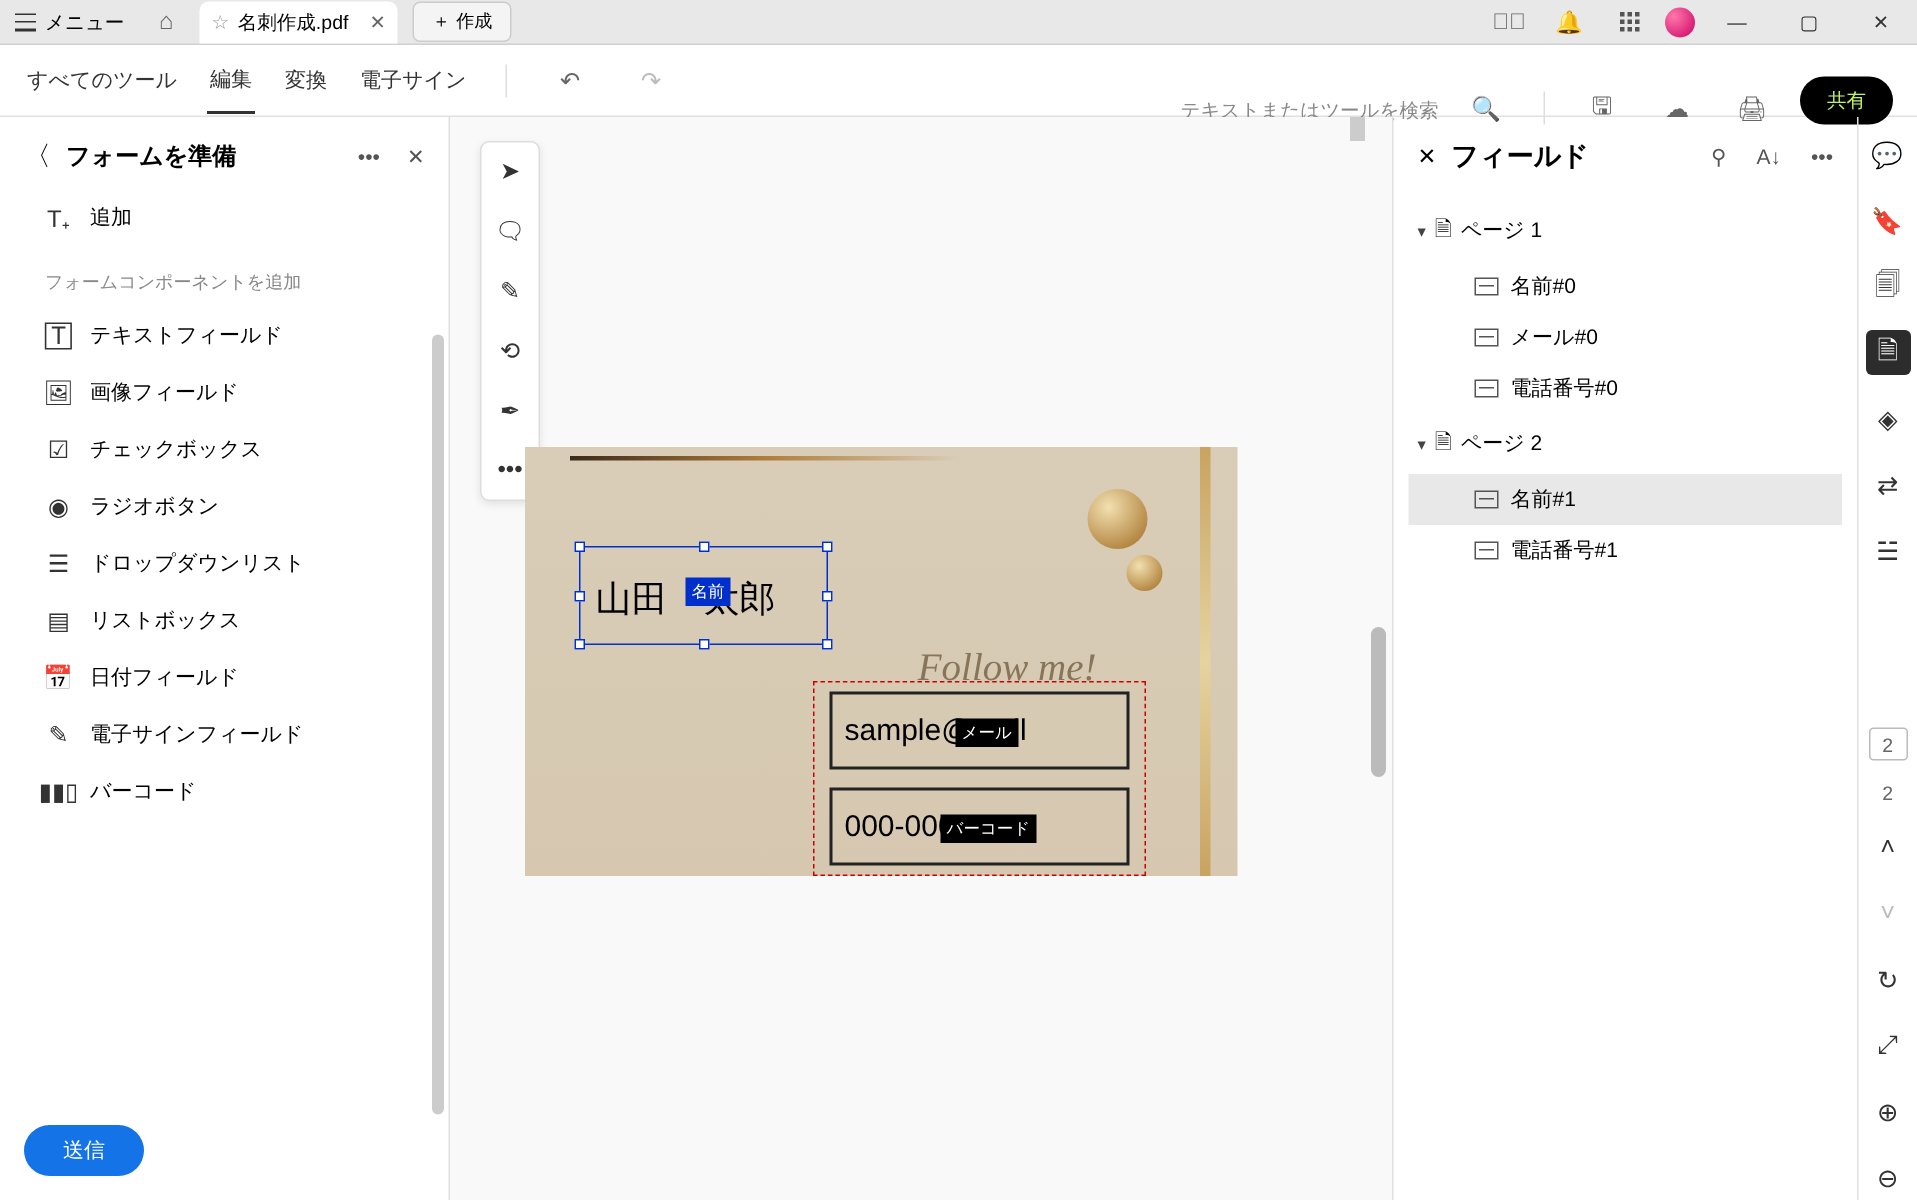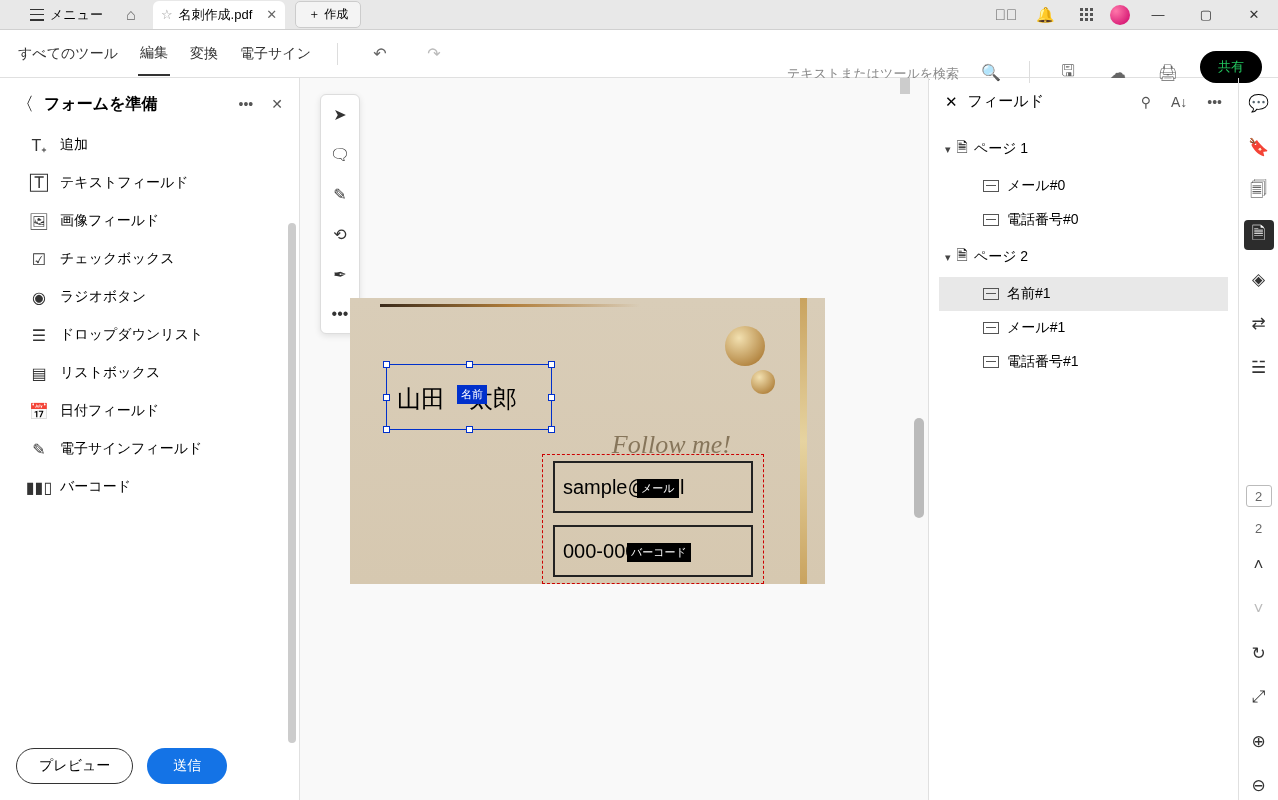--- a/index.html
+++ b/index.html
@@ -1,20 +1,20 @@
 <!DOCTYPE html>
 <html><head>
 <meta charset="utf-8">
 <style>
 * { margin: 0; padding: 0; box-sizing: border-box; font-family: "Segoe UI", "Yu Gothic UI", Meiryo, sans-serif; }
 body { width: 1278px; height: 800px; background: #fff; overflow: hidden; }
 
 
 .title-bar { height: 30px; background: #e8e8e8; display: flex; align-items: center; border-bottom: 1px solid #d0d0d0; }
-.menu-btn { display: flex; align-items: center; gap: 6px; padding: 0 10px; font-size: 13px; cursor: pointer; margin-left: 20px; }
+.menu-btn { display: flex; align-items: center; gap: 6px; padding: 0 10px; font-size: 13px; cursor: pointer; }
 .hamburger { width: 14px; height: 12px; display: flex; flex-direction: column; justify-content: space-between; }
 .hamburger span { height: 1.5px; background: #333; }
 .tb-icon { width: 20px; height: 20px; display: flex; align-items: center; justify-content: center; margin: 0 8px; color: #666; cursor: pointer; }
 .tab { display: flex; align-items: center; background: #fff; height: 28px; padding: 0 8px; border-radius: 6px 6px 0 0; margin-left: 4px; gap: 6px; font-size: 13px; }
 .tab .star { color: #999; }
 .tab .close { color: #666; margin-left: 8px; cursor: pointer; }
 .create-btn { display: flex; align-items: center; gap: 4px; background: #f4f4f4; border: 1px solid #ccc; border-radius: 5px; padding: 4px 12px; margin-left: 10px; font-size: 12px; cursor: pointer; }
 .spacer { flex: 1; }
 .tb-right { display: flex; align-items: center; gap: 8px; padding-right: 4px; }
 .tb-right .tb-icon { margin: 0 6px; font-size: 15px; }
@@ -23,21 +23,21 @@
 .avatar { width: 20px; height: 20px; border-radius: 50%; background: radial-gradient(circle at 30% 30%, #f7a, #c06); }
 .win-btn { width: 40px; height: 30px; display: flex; align-items: center; justify-content: center; color: #333; cursor: pointer; font-size: 13px; }
 
 
 .toolbar { height: 48px; display: flex; align-items: center; padding: 0 16px; border-bottom: 1px solid #e0e0e0; gap: 18px; }
 .tool-link { font-size: 14px; color: #333; cursor: pointer; padding: 12px 2px; }
 .tool-link.active { border-bottom: 2px solid #333; }
 .tool-sep { width: 1px; height: 22px; background: #ddd; margin: 0 6px; }
 .tool-right { display: flex; align-items: flex-end; gap: 14px; margin-left: auto; }
 .search-text { font-size: 13px; color: #888; }
-.share-btn { background: #000; color: #22c55e; border-radius: 18px; padding: 7px 18px; font-size: 13px; cursor: pointer; margin-top: 26px; }
+.share-btn { background: #000; color: #bef264; border-radius: 18px; padding: 7px 18px; font-size: 13px; cursor: pointer; margin-top: 26px; }
 
 
 .main { display: flex; height: calc(100% - 78px); }
 .left-panel { width: 300px; border-right: 1px solid #e0e0e0; display: flex; flex-direction: column; position: relative; }
 .lp-header { display: flex; align-items: center; padding: 14px 16px 10px; gap: 10px; }
 .lp-header .back { font-size: 18px; cursor: pointer; }
 .lp-header .title { font-size: 16px; font-weight: 600; flex: 1; }
 .lp-header .more, .lp-header .close { cursor: pointer; color: #555; margin-left: 8px; font-size: 14px; }
 .lp-scroll { flex: 1; overflow-y: auto; padding: 0 0 12px 0; position: relative; }
 .lp-scroll-track { position: absolute; left: 288px; top: 145px; width: 8px; height: 520px; background: #ccc; border-radius: 4px; }
@@ -68,21 +68,21 @@
 .field-email, .field-phone { position: absolute; border: 2px solid #222; height: 52px; left: 10px; width: 200px; display: flex; align-items: center; padding: 0 8px; font-size: 20px; }
 .field-email { top: 6px; } .field-phone { top: 70px; }
 .field-label-dark { position: absolute; background: #000; color: #fff; font-size: 11px; padding: 2px 4px; }
 .vscroll { position: absolute; right: 4px; top: 340px; width: 10px; height: 100px; background: #bbb; border-radius: 5px; }
 .vscroll-outer { position: absolute; right: 18px; top: 0; width: 10px; height: 16px; background: #ccc; }
 
 
 .right-panel { width: 310px; border-left: 1px solid #e0e0e0; display: flex; flex-direction: column; }
 .rp-header { display: flex; align-items: center; padding: 14px 16px; gap: 10px; }
 .rp-header .close { cursor: pointer; font-size: 15px; }
-.rp-header .title { font-size: 15px; font-weight: 400; flex: 1; }
+.rp-header .title { font-size: 18px; font-weight: 700; flex: 1; }
 .rp-header .ic { cursor: pointer; color: #555; margin-left: 10px; font-size: 14px; }
 .rp-tree { padding: 4px 10px; }
 .tree-page { display: flex; align-items: center; gap: 6px; padding: 8px 6px; font-size: 14px; cursor: pointer; }
 .tree-page .caret { font-size: 11px; color: #444; }
 .tree-field { display: flex; align-items: center; gap: 8px; padding: 8px 6px 8px 44px; font-size: 14px; cursor: pointer; }
 .tree-field.selected { background: #e8e8e8; }
 .field-ic { width: 16px; height: 12px; border: 1px solid #555; display: inline-block; position: relative; flex-shrink:0;}
 .field-ic::after { content: ""; position: absolute; left: 2px; top: 4px; width: 10px; height: 1px; background: #555; }
 
 
@@ -165,20 +165,21 @@
       <span class="back">〈</span>
       <span class="title">フォームを準備</span>
       <span class="more">•••</span>
       <span class="close">✕</span>
     </div>
     <div class="lp-scroll">
       <div class="lp-item">
         <span class="lp-icon">T₊</span>
         <span>追加</span>
       </div>
+      <div class="lp-section">フォームコンポーネントを追加</div>
       <div class="lp-item">
           <span class="lp-icon">🅃</span>
           <span>テキストフィールド</span>
         </div>
       <div class="lp-item">
           <span class="lp-icon">🖼</span>
           <span>画像フィールド</span>
         </div>
       <div class="lp-item">
           <span class="lp-icon">☑</span>
@@ -204,21 +205,20 @@
           <span class="lp-icon">✎</span>
           <span>電子サインフィールド</span>
         </div>
       <div class="lp-item">
           <span class="lp-icon">▮▮▯</span>
           <span>バーコード</span>
         </div>
     </div>
     <div class="lp-scroll-track"></div>
     <div class="lp-footer">
-      <button class="preview-btn">プレビュー</button>
       <button class="submit-btn">送信</button>
     </div>
   </div>
 
   <div class="canvas-area">
     <div class="vscroll-outer"></div>
     <div class="vtoolbar">
       <div class="vt-icon">➤</div>
       <div class="vt-icon">🗨</div>
       <div class="vt-icon">✎</div>
@@ -269,38 +269,38 @@
       <span class="ic">•••</span>
     </div>
     <div class="rp-tree">
       <div class="tree-page">
         <span class="caret">▾</span>
         <span>🗎</span>
         <span>ページ 1</span>
       </div>
       <div class="tree-field">
           <span class="field-ic"></span>
+          <span>名前#0</span>
+        </div>
+      <div class="tree-field">
+          <span class="field-ic"></span>
           <span>メール#0</span>
         </div>
       <div class="tree-field">
           <span class="field-ic"></span>
           <span>電話番号#0</span>
         </div>
       <div class="tree-page">
         <span class="caret">▾</span>
         <span>🗎</span>
         <span>ページ 2</span>
       </div>
       <div class="tree-field selected">
           <span class="field-ic"></span>
           <span>名前#1</span>
-        </div>
-      <div class="tree-field">
-          <span class="field-ic"></span>
-          <span>メール#1</span>
         </div>
       <div class="tree-field">
           <span class="field-ic"></span>
           <span>電話番号#1</span>
         </div>
     </div>
   </div>
 
   <div class="nav-rail">
     <div class="nr-icon">💬</div>

